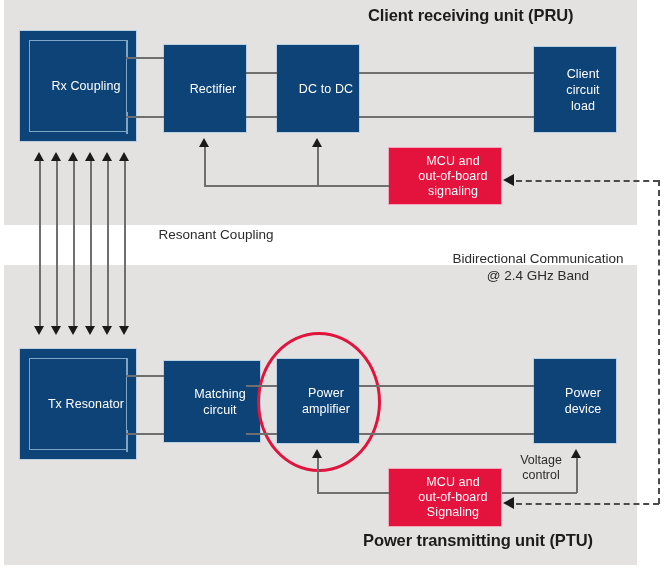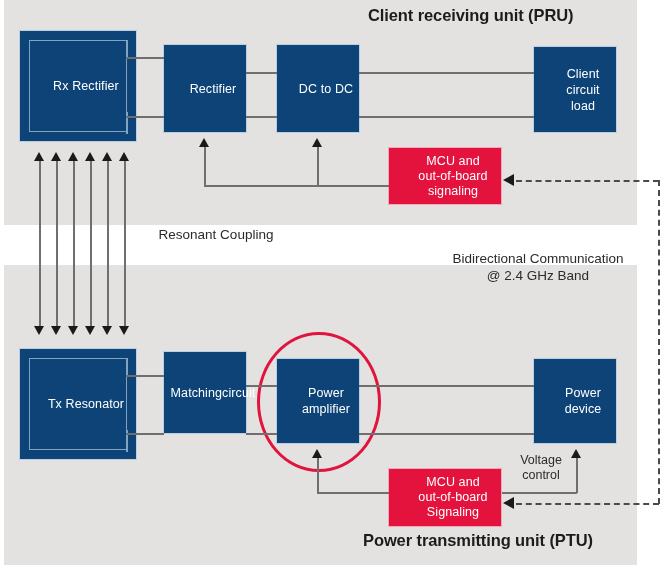--- a/index.html
+++ b/index.html
@@ -79,21 +79,21 @@
 <body>
 
 <div id="stage">
 
   <div class="panel" id="panel-top"></div>
   <div class="panel" id="panel-bottom"></div>
 
   <div class="title" style="left:368px;top:6px;">Client receiving unit (PRU)</div>
 
   <div class="blk" id="rx-res" style="left:19px;top:30px;width:118px;height:112px;">
-    <span>Rx Rectifier</span>
+    <span>Rx Coupling</span>
   </div>
   <div class="coil" style="left:29px;top:40px;width:98px;height:92px;"></div>
   <div class="coil-gap" style="left:119px;top:54px;width:10px;height:4px;"></div>
   <div class="coil-gap" style="left:119px;top:112px;width:10px;height:4px;"></div>
   <div class="wire v" style="left:126px;top:40px;height:18px;background:#7fa5c6;"></div>
   <div class="wire v" style="left:126px;top:112px;height:22px;background:#7fa5c6;"></div>
 
   <div class="blk" style="left:276px;top:44px;width:84px;height:89px;">
     <span>DC to DC</span>
   </div>
@@ -166,21 +166,21 @@
 
   <div class="blk" style="left:19px;top:348px;width:118px;height:112px;">
     <span>Tx Resonator</span>
   </div>
   <div class="coil" style="left:29px;top:358px;width:98px;height:92px;"></div>
   <div class="coil-gap" style="left:119px;top:372px;width:10px;height:4px;"></div>
   <div class="coil-gap" style="left:119px;top:430px;width:10px;height:4px;"></div>
   <div class="wire v" style="left:126px;top:358px;height:18px;background:#7fa5c6;"></div>
   <div class="wire v" style="left:126px;top:430px;height:22px;background:#7fa5c6;"></div>
 
-  <div class="blk" style="left:163px;top:351px;width:84px;height:83px;flex-direction:row;">
+  <div class="blk" style="left:163px;top:360px;width:98px;height:83px;flex-direction:column;">
     <span>Matching</span>
     <span>circuit</span>
   </div>
 
   <div id="pa-ellipse"></div>
 
   <div class="blk" style="left:276px;top:358px;width:84px;height:86px;flex-direction:column;">
     <span>Power</span>
     <span>amplifier</span>
   </div>

